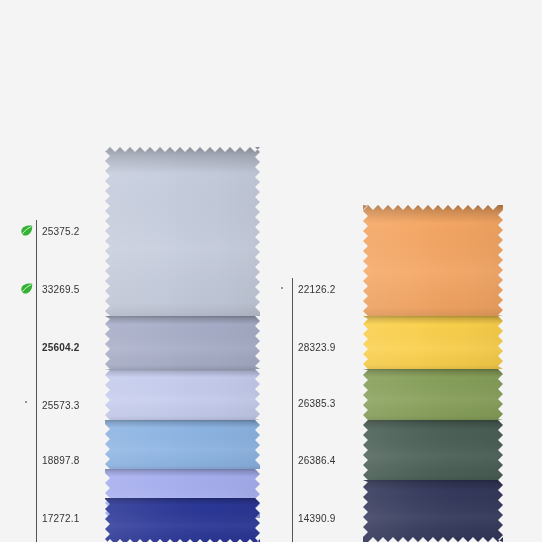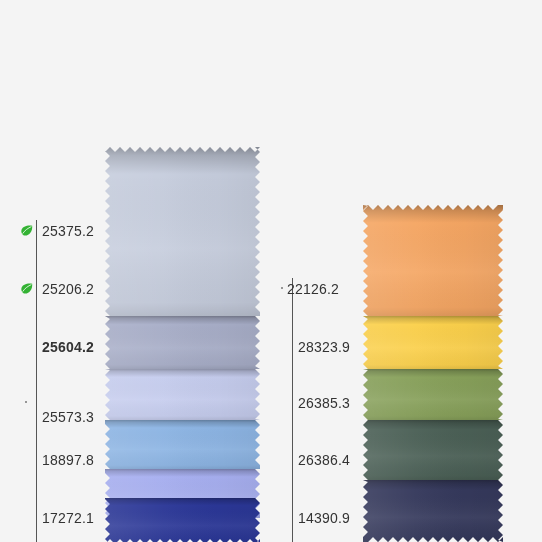--- a/index.html
+++ b/index.html
@@ -35,21 +35,21 @@
     background: #555;
   }
   .tick {
     position: absolute;
     height: 16px;
     display: flex;
     align-items: center;
     white-space: nowrap;
   }
   .tick-label {
-    font-size: 14px;
+    font-size: 10px;
     color: #333;
     letter-spacing: 0.2px;
   }
   .tick-marker {
     position: absolute;
     display: flex;
     align-items: center;
     justify-content: center;
     width: 14px;
     height: 14px;
@@ -84,32 +84,32 @@
       <div class="tick" style="left: 42px; top: 223px;">
         <span class="tick-label">25375.2</span>
       </div>
       <div class="tick-marker" style="left: 19px; top: 223px;">
         <svg viewBox="0 0 16 16" class="leaf-icon">
           <path d="M15 2C9 1 3 3 1.8 7.4c-.8 3 .7 5.8 3 6.6 2.6.9 6-.3 8-3.2C14.5 8.2 15.3 5 15 2z" fill="#33b233"></path>
           <path d="M13.6 3.4C10 5 6 7.6 3.6 11.4" stroke="#eafbe9" stroke-width="1.1" fill="none" stroke-linecap="round"></path>
         </svg>
       </div>
       <div class="tick" style="left: 42px; top: 281px;">
-        <span class="tick-label">25206.2</span>
+        <span class="tick-label">33269.5</span>
       </div>
       <div class="tick-marker" style="left: 19px; top: 281px;">
         <svg viewBox="0 0 16 16" class="leaf-icon">
           <path d="M15 2C9 1 3 3 1.8 7.4c-.8 3 .7 5.8 3 6.6 2.6.9 6-.3 8-3.2C14.5 8.2 15.3 5 15 2z" fill="#33b233"></path>
           <path d="M13.6 3.4C10 5 6 7.6 3.6 11.4" stroke="#eafbe9" stroke-width="1.1" fill="none" stroke-linecap="round"></path>
         </svg>
       </div>
       <div class="tick" style="left: 42px; top: 339px; font-weight: bold;">
         <span class="tick-label">25604.2</span>
       </div>
-      <div class="tick" style="left: 42px; top: 409px;">
+      <div class="tick" style="left: 42px; top: 397px;">
         <span class="tick-label">25573.3</span>
       </div>
       <div class="tick-marker" style="left: 19px; top: 395px;">
         <span class="dot-marker"></span>
       </div>
       <div class="tick" style="left: 42px; top: 452px;">
         <span class="tick-label">18897.8</span>
       </div>
       <div class="tick" style="left: 42px; top: 510px;">
         <span class="tick-label">17272.1</span>
@@ -250,21 +250,21 @@
             </linearGradient>
           </defs>
           <polygon points="0.00 0.00, 155.00 0.00, 150.00 0.00, 155.00 5.00, 150.00 10.00, 155.00 15.00, 150.00 20.00, 155.00 25.00, 150.00 30.00, 155.00 35.00, 150.00 40.00, 155.00 45.00, 155.00 41.00, 150.00 46.00, 145.00 41.00, 140.00 46.00, 135.00 41.00, 130.00 46.00, 125.00 41.00, 120.00 46.00, 115.00 41.00, 110.00 46.00, 105.00 41.00, 100.00 46.00, 95.00 41.00, 90.00 46.00, 85.00 41.00, 80.00 46.00, 75.00 41.00, 70.00 46.00, 65.00 41.00, 60.00 46.00, 55.00 41.00, 50.00 46.00, 45.00 41.00, 40.00 46.00, 35.00 41.00, 30.00 46.00, 25.00 41.00, 20.00 46.00, 15.00 41.00, 10.00 46.00, 5.00 41.00, 0.00 46.00, 5.00 46.00, 0.00 41.00, 5.00 36.00, 0.00 31.00, 5.00 26.00, 0.00 21.00, 5.00 16.00, 0.00 11.00, 5.00 6.00, 0.00 1.00" fill="#2b3797"></polygon>
           <polygon points="0.00 0.00, 155.00 0.00, 150.00 0.00, 155.00 5.00, 150.00 10.00, 155.00 15.00, 150.00 20.00, 155.00 25.00, 150.00 30.00, 155.00 35.00, 150.00 40.00, 155.00 45.00, 155.00 41.00, 150.00 46.00, 145.00 41.00, 140.00 46.00, 135.00 41.00, 130.00 46.00, 125.00 41.00, 120.00 46.00, 115.00 41.00, 110.00 46.00, 105.00 41.00, 100.00 46.00, 95.00 41.00, 90.00 46.00, 85.00 41.00, 80.00 46.00, 75.00 41.00, 70.00 46.00, 65.00 41.00, 60.00 46.00, 55.00 41.00, 50.00 46.00, 45.00 41.00, 40.00 46.00, 35.00 41.00, 30.00 46.00, 25.00 41.00, 20.00 46.00, 15.00 41.00, 10.00 46.00, 5.00 41.00, 0.00 46.00, 5.00 46.00, 0.00 41.00, 5.00 36.00, 0.00 31.00, 5.00 26.00, 0.00 21.00, 5.00 16.00, 0.00 11.00, 5.00 6.00, 0.00 1.00" fill="url(#g10)"></polygon>
           <polygon points="0.00 0.00, 155.00 0.00, 150.00 0.00, 155.00 5.00, 150.00 10.00, 155.00 15.00, 150.00 20.00, 155.00 25.00, 150.00 30.00, 155.00 35.00, 150.00 40.00, 155.00 45.00, 155.00 41.00, 150.00 46.00, 145.00 41.00, 140.00 46.00, 135.00 41.00, 130.00 46.00, 125.00 41.00, 120.00 46.00, 115.00 41.00, 110.00 46.00, 105.00 41.00, 100.00 46.00, 95.00 41.00, 90.00 46.00, 85.00 41.00, 80.00 46.00, 75.00 41.00, 70.00 46.00, 65.00 41.00, 60.00 46.00, 55.00 41.00, 50.00 46.00, 45.00 41.00, 40.00 46.00, 35.00 41.00, 30.00 46.00, 25.00 41.00, 20.00 46.00, 15.00 41.00, 10.00 46.00, 5.00 41.00, 0.00 46.00, 5.00 46.00, 0.00 41.00, 5.00 36.00, 0.00 31.00, 5.00 26.00, 0.00 21.00, 5.00 16.00, 0.00 11.00, 5.00 6.00, 0.00 1.00" fill="url(#g11)"></polygon>
         </svg>
       </div>
     </div>
     <div class="axis-col">
       <div class="axis-line" style="left: 292px; top: 278px; height: 264px;"></div>
-      <div class="tick" style="left: 287px; top: 281px;">
+      <div class="tick" style="left: 298px; top: 281px;">
         <span class="tick-label">22126.2</span>
       </div>
       <div class="tick-marker" style="left: 275px; top: 281px;">
         <span class="dot-marker"></span>
       </div>
       <div class="tick" style="left: 298px; top: 339px;">
         <span class="tick-label">28323.9</span>
       </div>
       <div class="tick" style="left: 298px; top: 395px;">
         <span class="tick-label">26385.3</span>

